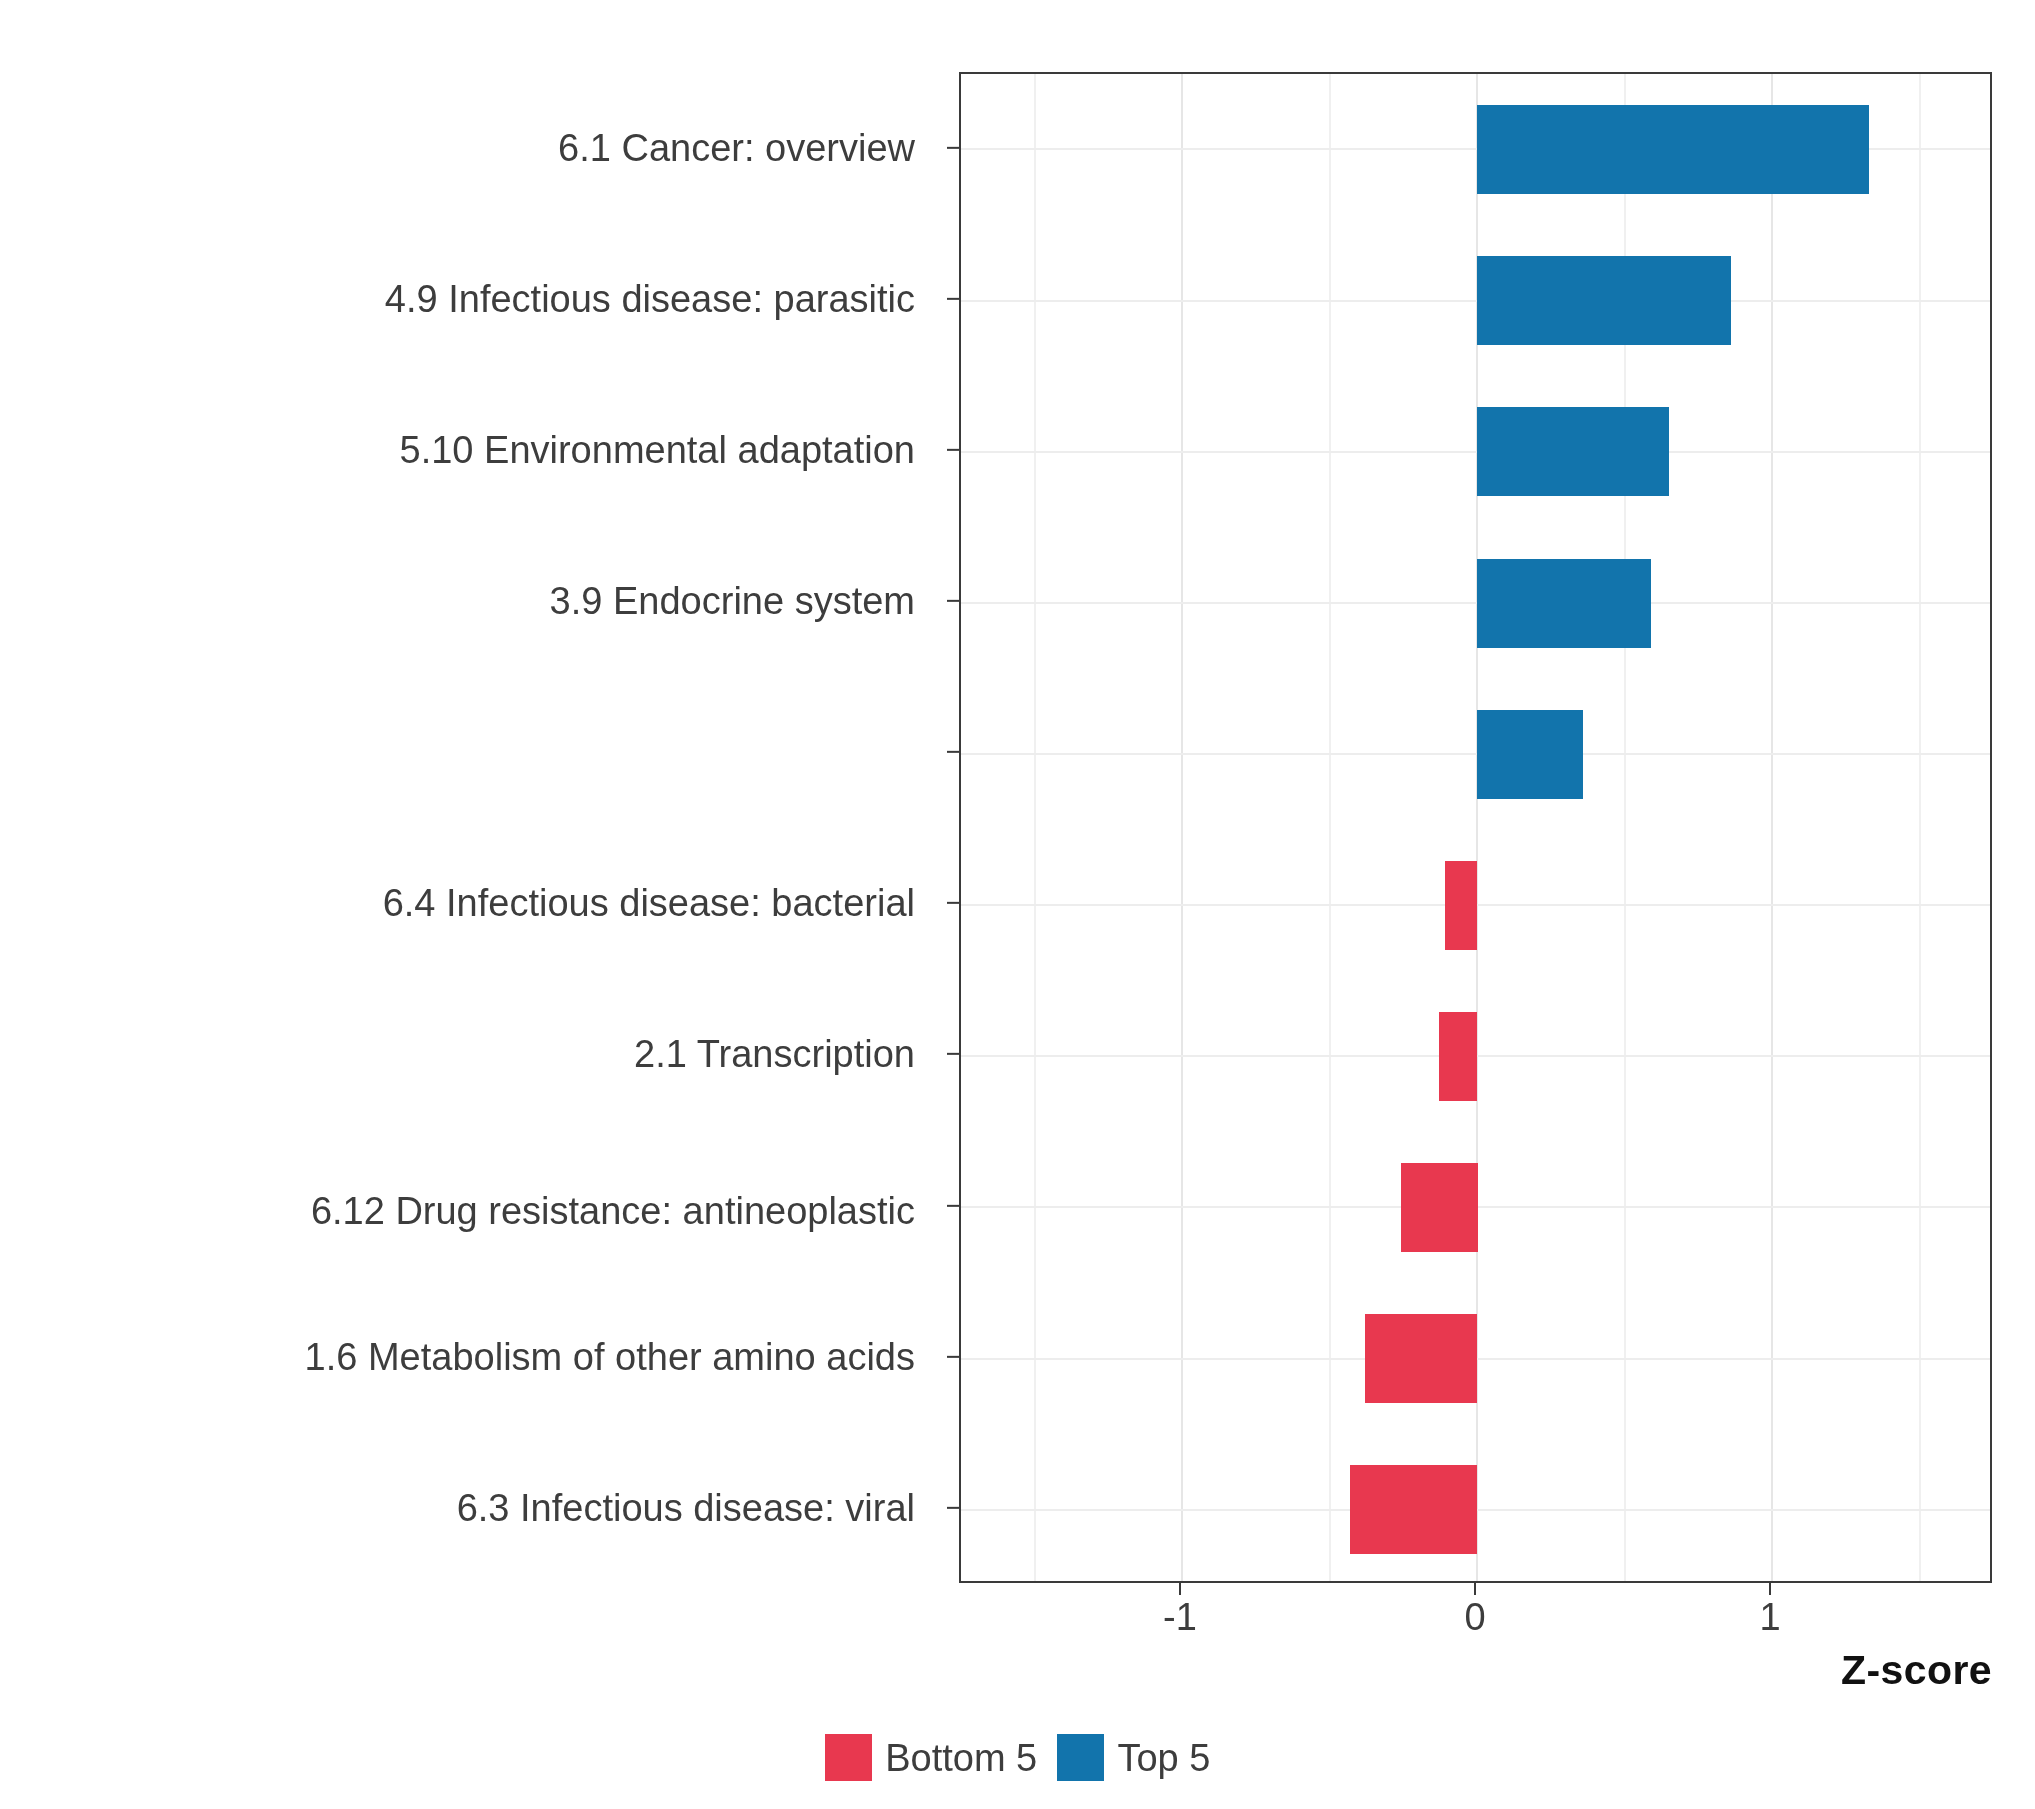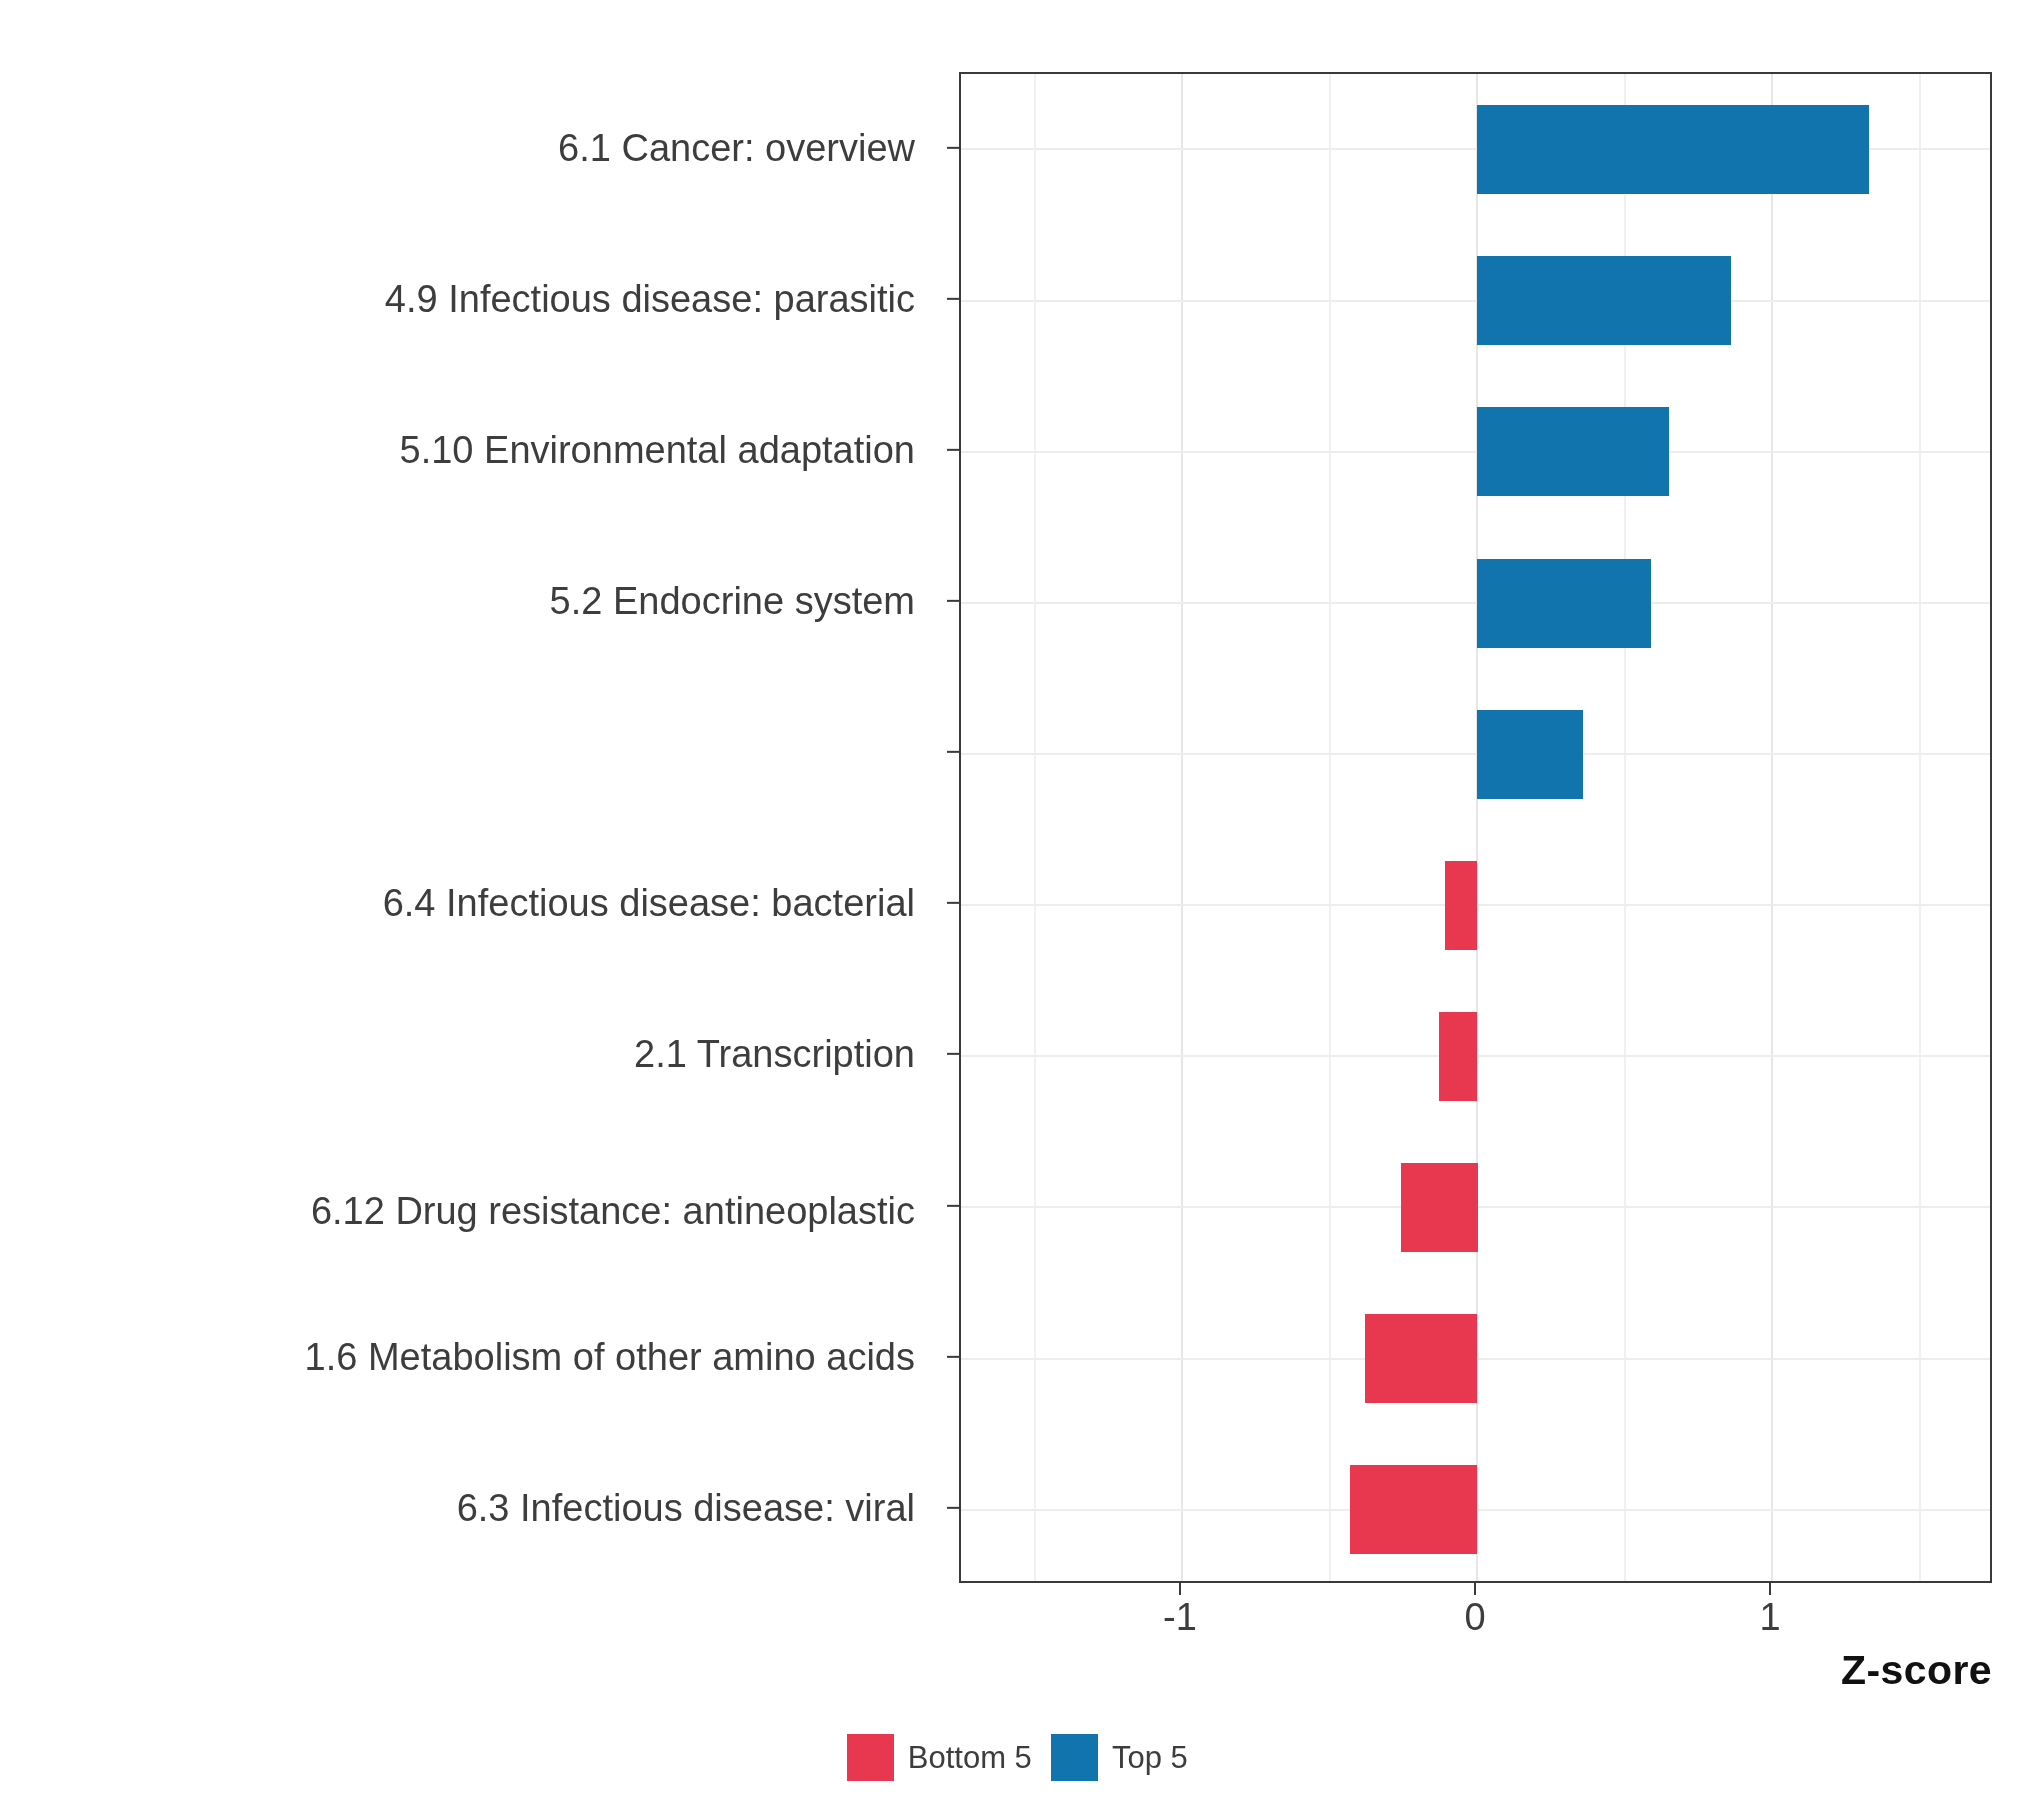--- a/index.html
+++ b/index.html
@@ -134,21 +134,21 @@
   .legend-item {
     display: flex;
     align-items: center;
     gap: 13.6px;
   }
   .legend-swatch {
     width: 47px;
     height: 47px;
   }
   .legend-text {
-    font-size: 31px;
+    font-size: 38px;
     color: #3d3d3d;
     line-height: 1;
     text-align: right;
   }
 </style>
 </head>
 <body>
 
 <div id="chart-root">
 
@@ -162,21 +162,21 @@
       <div class="tick-mark" style="top: 982px;"></div>
       <div class="tick-mark" style="top: 1134px;"></div>
       <div class="tick-mark" style="top: 1285px;"></div>
       <div class="tick-mark" style="top: 1436px;"></div>
     </div>
 
   <div class="cat-labels">
       <div class="cat-label" style="top: 76px;">6.1 Cancer: overview</div>
       <div class="cat-label" style="top: 227px;">4.9 Infectious disease: parasitic</div>
       <div class="cat-label" style="top: 378px;">5.10 Environmental adaptation</div>
-      <div class="cat-label" style="top: 529px;">5.2 Endocrine system</div>
+      <div class="cat-label" style="top: 529px;">3.9 Endocrine system</div>
       <div class="cat-label" style="top: 831px;">6.4 Infectious disease: bacterial</div>
       <div class="cat-label" style="top: 982px;">2.1 Transcription</div>
       <div class="cat-label" style="top: 1139px;">6.12 Drug resistance: antineoplastic</div>
       <div class="cat-label" style="top: 1285px; margin-left: 18px;">1.6 Metabolism of other amino acids</div>
       <div class="cat-label" style="top: 1436px;">6.3 Infectious disease: viral</div>
     </div>
 
   <div class="panel">
     <div id="gridlines">
         <div class="gridline-v" style="left: 73px; background: rgb(240, 240, 240); width: 1.5px;"></div>

